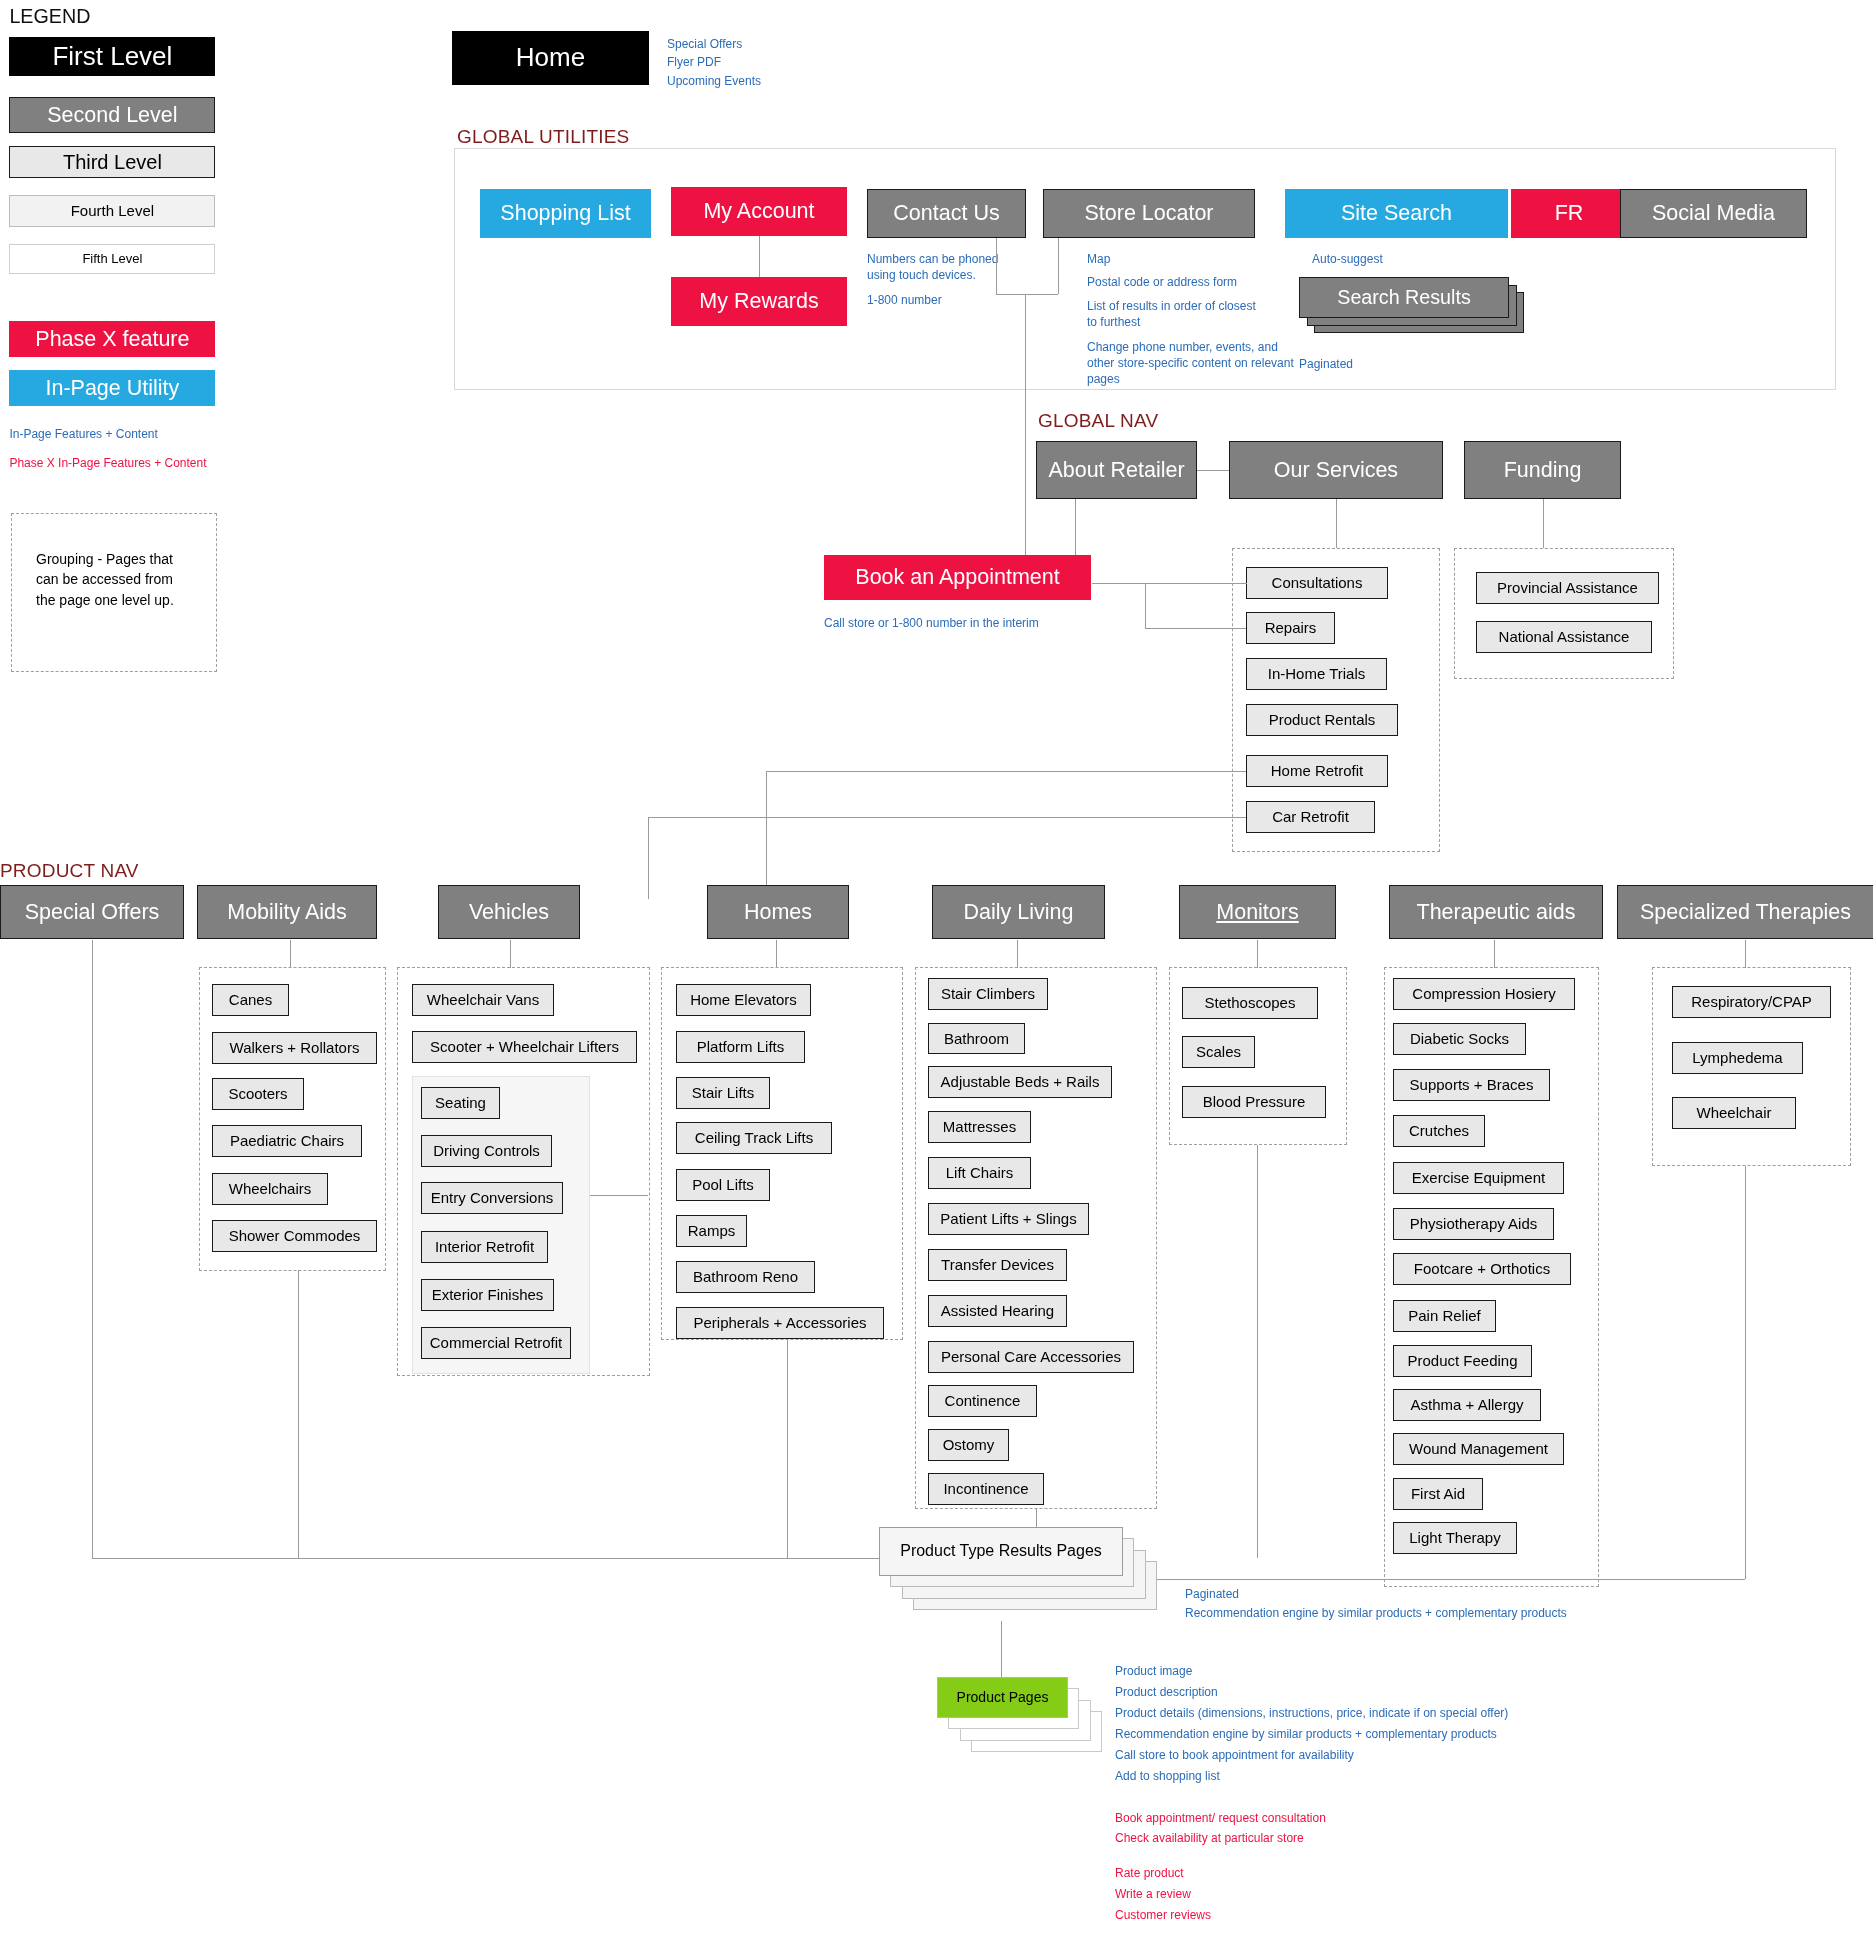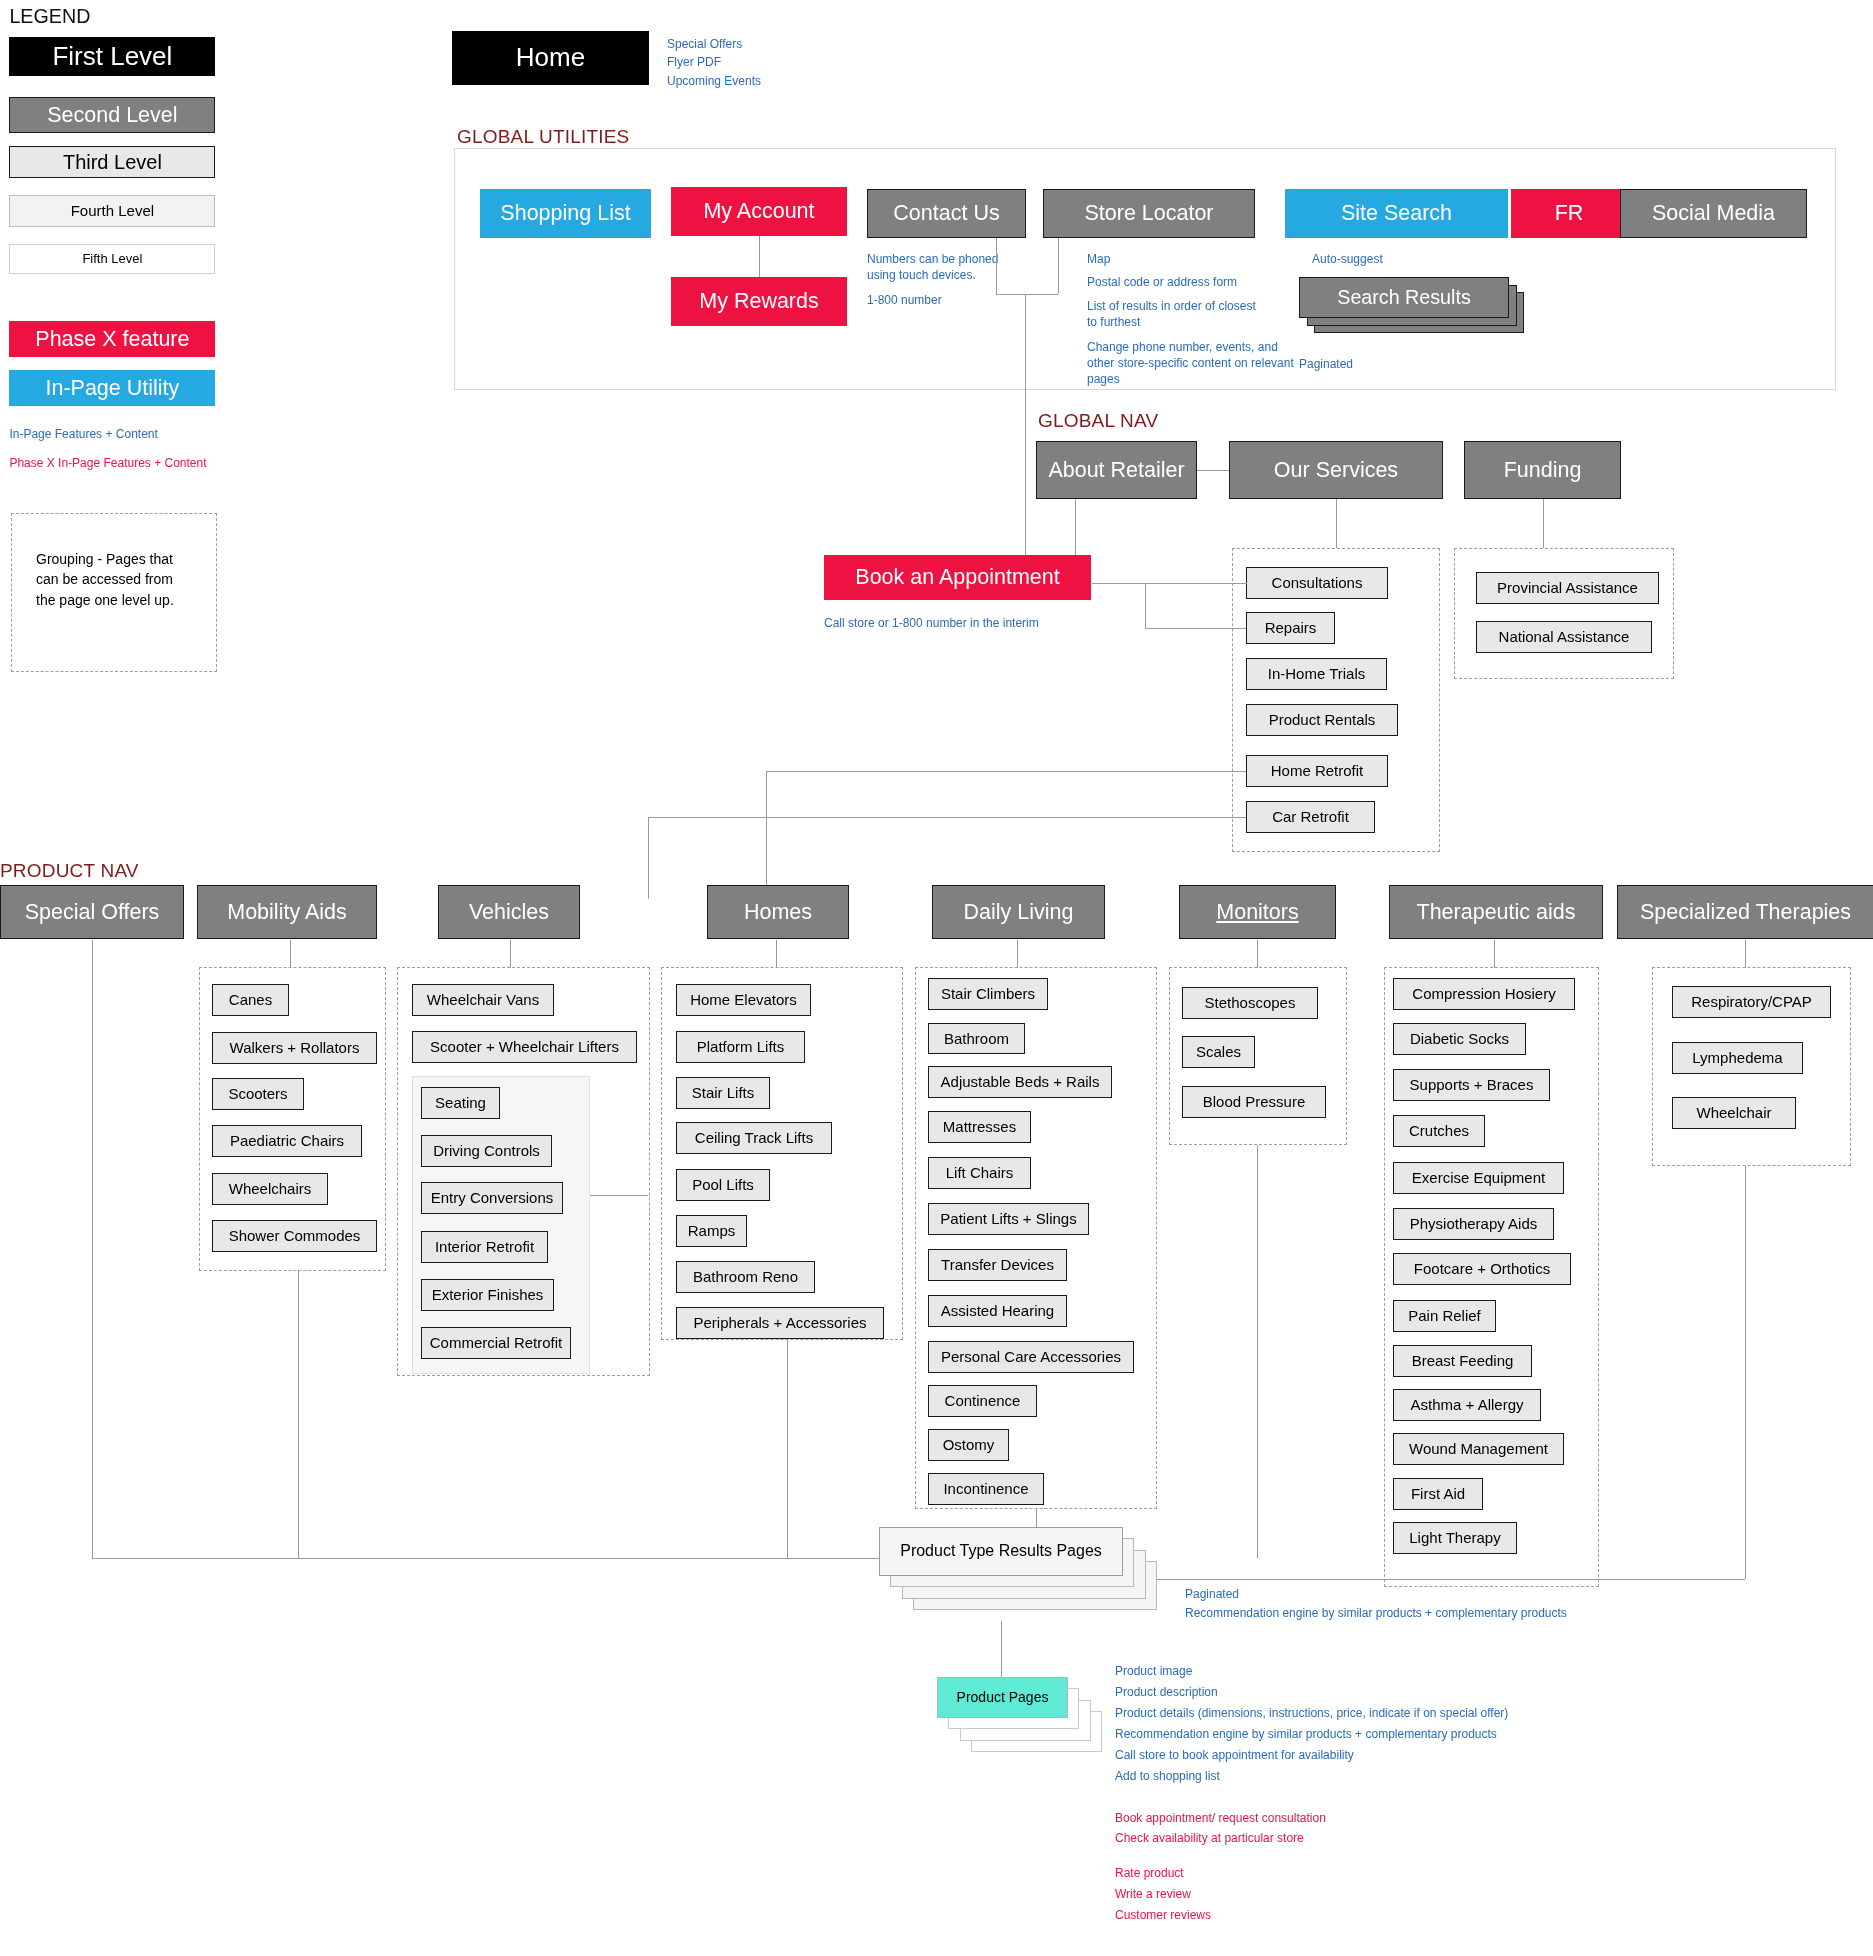--- a/index.html
+++ b/index.html
@@ -221,21 +221,21 @@
 
   <div class="dashed" style="left:1384px;top:967px;width:215px;height:620px;"></div>
   <div class="node lvl3" style="left:1393px;top:978px;width:182px;height:32px;">Compression Hosiery</div>
   <div class="node lvl3" style="left:1393px;top:1023px;width:133px;height:32px;">Diabetic Socks</div>
   <div class="node lvl3" style="left:1393px;top:1069px;width:157px;height:32px;">Supports + Braces</div>
   <div class="node lvl3" style="left:1393px;top:1115px;width:92px;height:32px;">Crutches</div>
   <div class="node lvl3" style="left:1393px;top:1162px;width:171px;height:32px;">Exercise Equipment</div>
   <div class="node lvl3" style="left:1393px;top:1208px;width:161px;height:32px;">Physiotherapy Aids</div>
   <div class="node lvl3" style="left:1393px;top:1253px;width:178px;height:32px;">Footcare + Orthotics</div>
   <div class="node lvl3" style="left:1393px;top:1300px;width:103px;height:32px;">Pain Relief</div>
-  <div class="node lvl3" style="left:1393px;top:1345px;width:139px;height:32px;">Breast Feeding</div>
+  <div class="node lvl3" style="left:1393px;top:1345px;width:139px;height:32px;">Product Feeding</div>
   <div class="node lvl3" style="left:1393px;top:1389px;width:148px;height:32px;">Asthma + Allergy</div>
   <div class="node lvl3" style="left:1393px;top:1433px;width:171px;height:32px;">Wound Management</div>
   <div class="node lvl3" style="left:1393px;top:1478px;width:90px;height:32px;">First Aid</div>
   <div class="node lvl3" style="left:1393px;top:1522px;width:124px;height:32px;">Light Therapy</div>
   <div class="ln lnv" style="left:1494px;top:1587px;height:0px;"></div>
 
   <div class="dashed" style="left:1652px;top:967px;width:199px;height:199px;"></div>
   <div class="node lvl3" style="left:1672px;top:986px;width:159px;height:32px;">Respiratory/CPAP</div>
   <div class="node lvl3" style="left:1672px;top:1042px;width:131px;height:32px;">Lymphedema</div>
   <div class="node lvl3" style="left:1672px;top:1097px;width:124px;height:32px;">Wheelchair</div>
@@ -254,21 +254,21 @@
   <div class="ann" style="left:1185px;top:1586px;">Paginated</div>
   <div class="ann" style="left:1185px;top:1605px;">Recommendation engine by similar products + complementary products</div>
 
   <div class="ln lnv" style="left:1001px;top:1621px;height:56px;"></div>
 
   <div class="deck" style="left:937px;top:1677px;width:178px;height:84px;">
     <div class="sheet" style="left:34px;top:34px;width:131px;height:41px;background:#fff;border:0.9px solid #c9c9c9;"></div>
     <div class="sheet" style="left:22.5px;top:22.5px;width:131px;height:41px;background:#fff;border:0.9px solid #c9c9c9;"></div>
     <div class="sheet" style="left:11.2px;top:11.2px;width:131px;height:41px;background:#fff;border:0.9px solid #c9c9c9;"></div>
   </div>
-  <div class="node" style="left:937px;top:1677px;width:131px;height:41px;background:#5eead4;border:0.9px solid #b5b5b5;font-size:14px;">Product Pages</div>
+  <div class="node" style="left:937px;top:1677px;width:131px;height:41px;background:#84cc16;border:0.9px solid #b5b5b5;font-size:14px;">Product Pages</div>
 
   <div class="ann" style="left:1115px;top:1663px;">Product image</div>
   <div class="ann" style="left:1115px;top:1684px;">Product description</div>
   <div class="ann" style="left:1115px;top:1705px;">Product details (dimensions, instructions, price, indicate if on special offer)</div>
   <div class="ann" style="left:1115px;top:1726px;">Recommendation engine by similar products + complementary products</div>
   <div class="ann" style="left:1115px;top:1747px;">Call store to book appointment for availability</div>
   <div class="ann" style="left:1115px;top:1768px;">Add to shopping list</div>
 
   <div class="annr" style="left:1115px;top:1810px;">Book appointment/ request consultation</div>
   <div class="annr" style="left:1115px;top:1830px;">Check availability at particular store</div>

